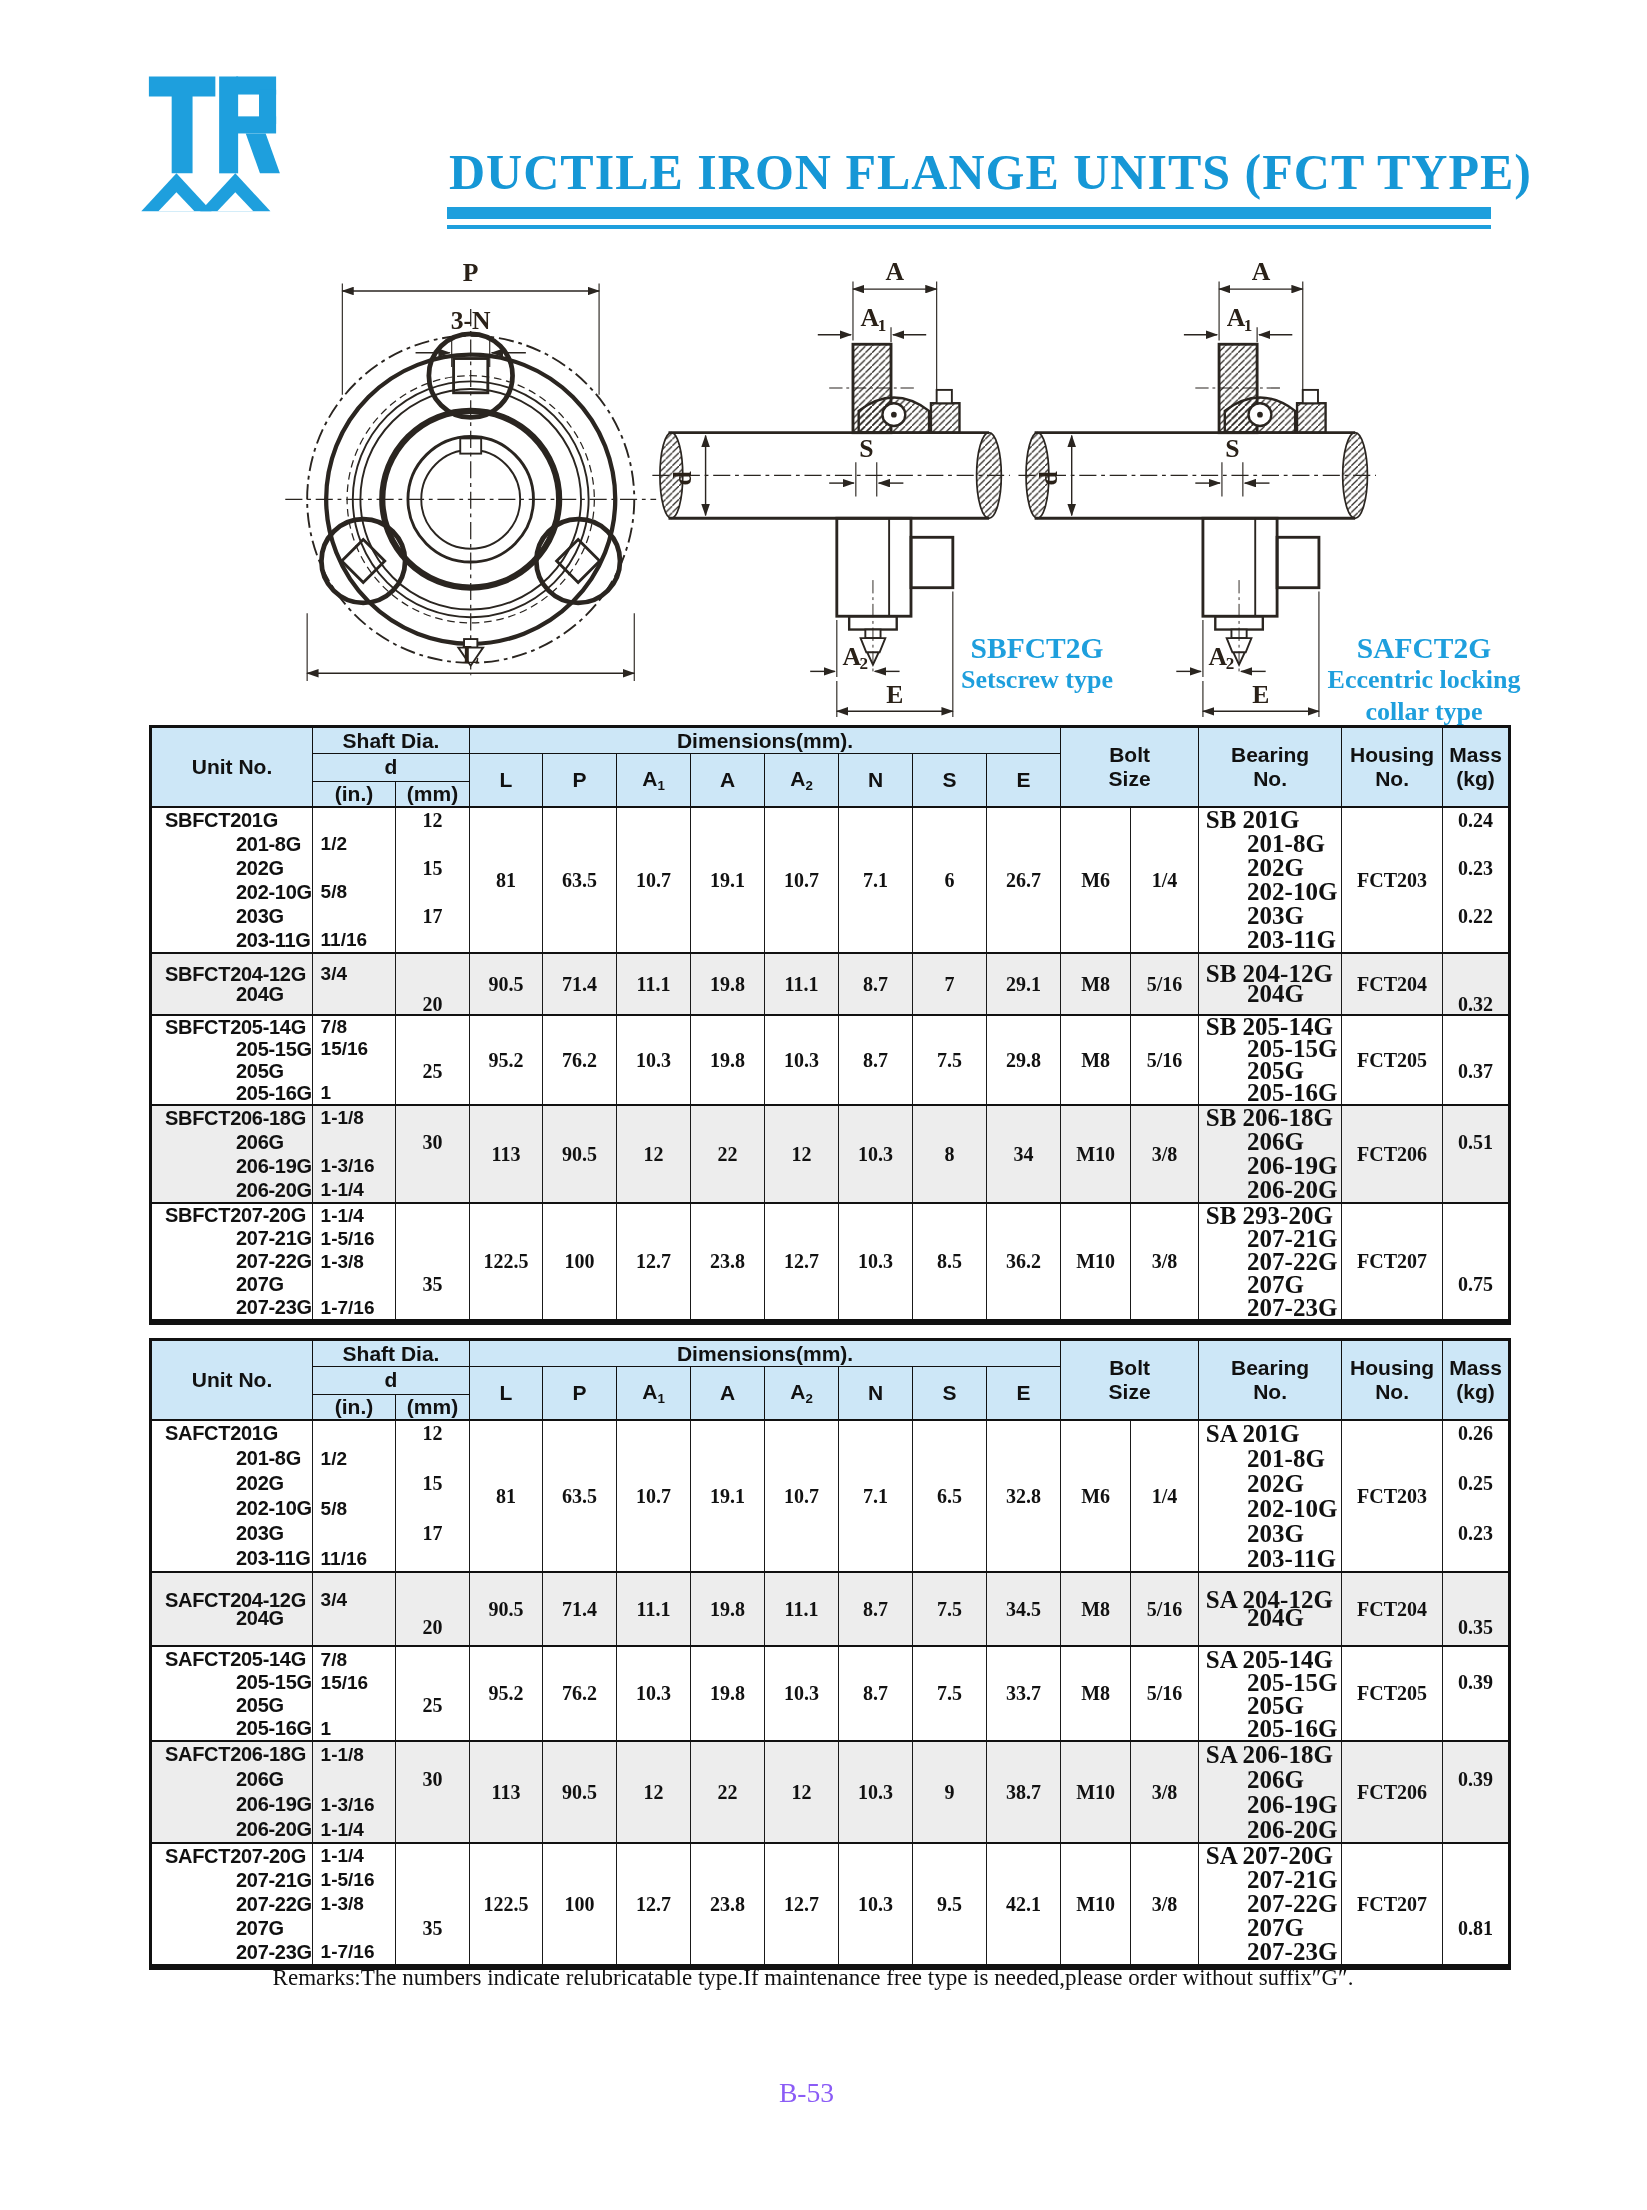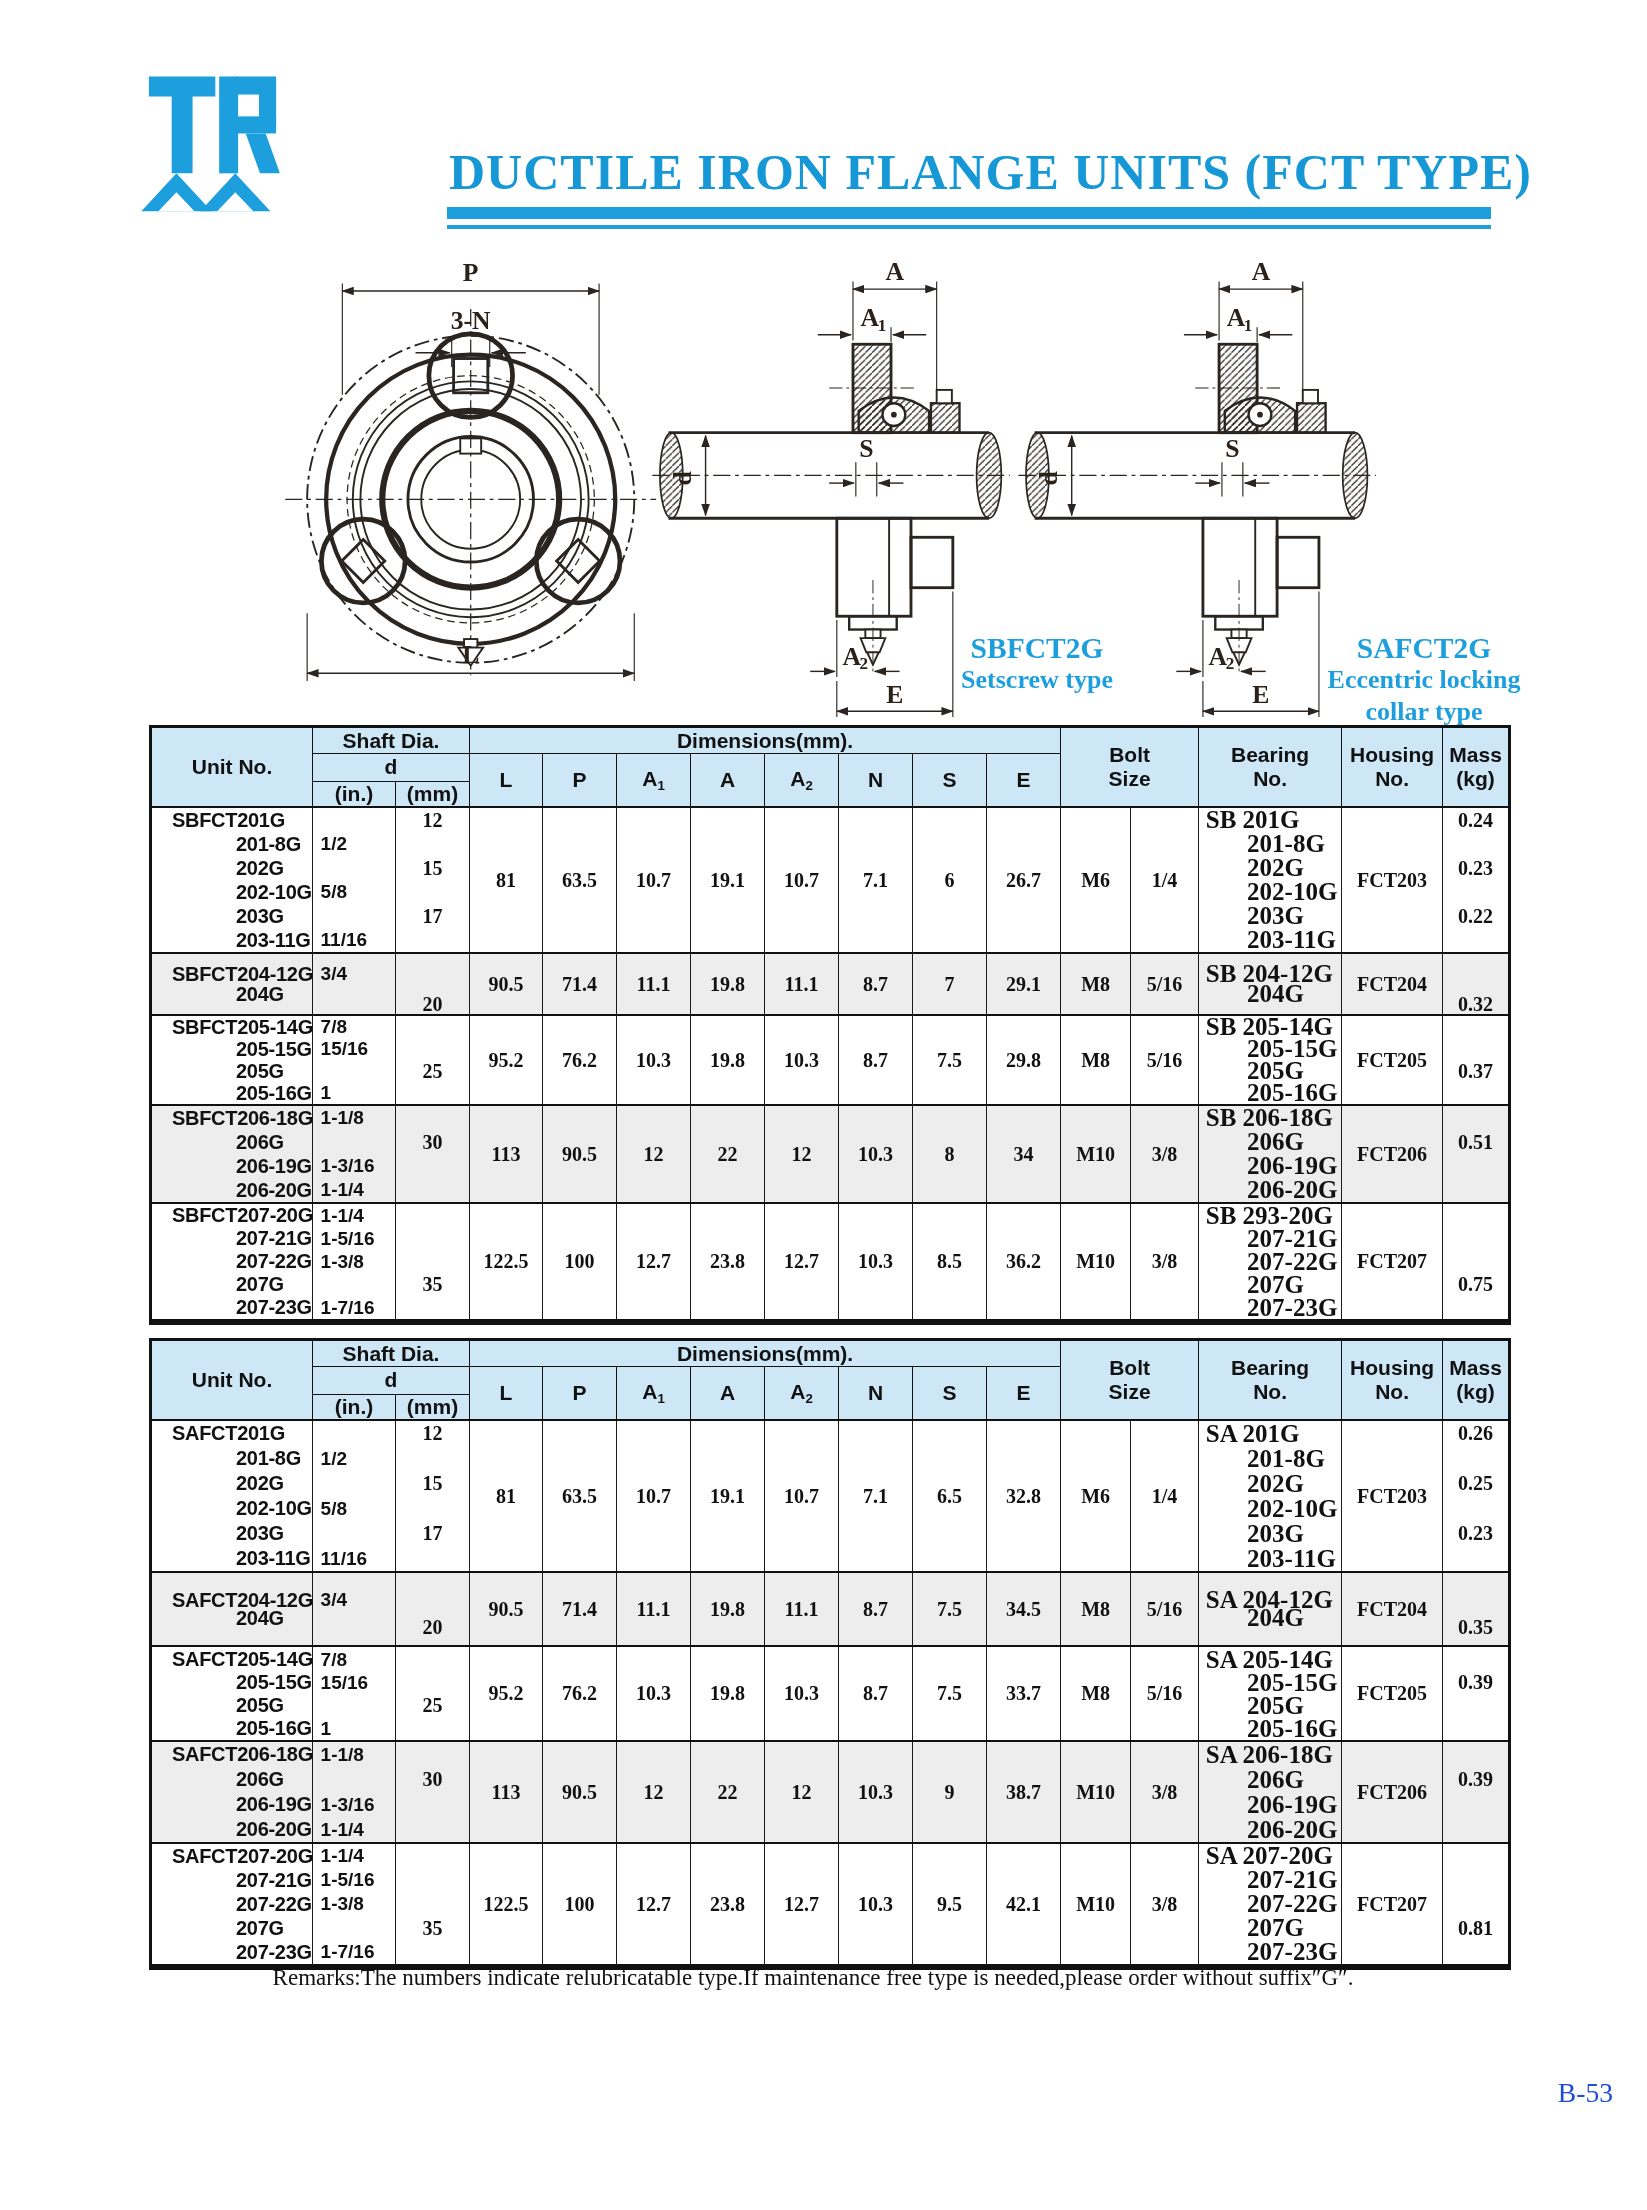--- a/index.html
+++ b/index.html
@@ -35,21 +35,21 @@
   thead tr.hr1{height:27px;} thead tr.hr2{height:27.6px;} thead tr.hr3{height:26px;}
   .th-pre{white-space:pre-line;line-height:24px;}
   .subscript{font-size:13.3px;vertical-align:-3.8px;}
   tbody td{border:1.9px solid #1a1a1a;padding:0;vertical-align:middle;overflow:hidden;}
   tbody tr{border-top:2.9px solid #111;background:#fff;}
   tbody tr.shaded{background:#ededed;}
   .c-num{text-align:center;font-size:20px;font-weight:bold;font-family:"Liberation Serif",serif;}
   .lines{display:flex;flex-direction:column;justify-content:center;height:100%;}
   .ln{height:var(--lh,24px);line-height:var(--lh,24px);white-space:nowrap;}
   .c-unit .ln{font-family:"Liberation Sans",sans-serif;font-weight:bold;font-size:20px;letter-spacing:-0.3px;}
-  .u-first{padding-left:20px;}
+  .u-first{padding-left:13px;}
   .u-sub{padding-left:84px;}
   .c-in .ln{font-family:"Liberation Sans",sans-serif;font-weight:bold;font-size:19px;padding-left:7.6px;}
   .c-mm .ln,.c-mass .ln{text-align:center;font-size:20px;font-weight:bold;}
   .c-bearing .ln{font-size:25px;font-weight:bold;}
   .b-first{padding-left:6.7px;}
   .b-sub{padding-left:48px;}
 
   
   #table1 tr.r1{--lh:24px;height:143px;}
   #table1 tr.r2{--lh:20px;height:62px;}
@@ -58,22 +58,22 @@
   #table1 tr.r5{--lh:23px;height:117px;}
   
   #table2 tr.r1{--lh:25px;height:152px;margin-left:6px;}
   #table2 tr.r2{--lh:18px;height:74px;}
   #table2 tr.r3{--lh:23px;height:95px;}
   #table2 tr.r4{--lh:25px;height:100px;}
   #table2 tr.r5{--lh:24px;height:122px;}
 
   #remarks{position:absolute;left:147px;top:1965px;width:1332px;font-size:23px;
     font-family:"Liberation Serif",serif;color:#111;text-align:center;}
-  #page-number{position:absolute;left:0;top:2077px;width:1613px;text-align:right;
-    font-size:27.6px;font-family:"Liberation Serif",serif;color:#1d4ed8;}
+  #page-number{position:absolute;left:0;top:2077px;width:1613px;text-align:center;
+    font-size:27.6px;font-family:"Liberation Serif",serif;color:#8b5cf6;}
 </style>
 </head>
 <body>
 
 <svg id="logo" width="143" height="150" viewBox="0 0 150 158">
   <g fill="#1e9fdd" stroke="none">
     <path d="M8,10 H78 V31 H54 V112 H32 V31 H8 Z"></path>
     <rect x="82" y="10" width="20" height="102"></rect>
     <rect x="100" y="10" width="42" height="19"></rect>
     <rect x="124" y="24" width="18" height="36"></rect>

